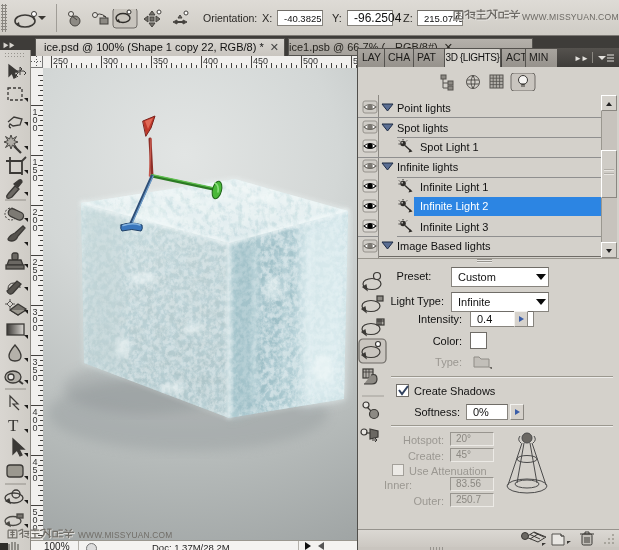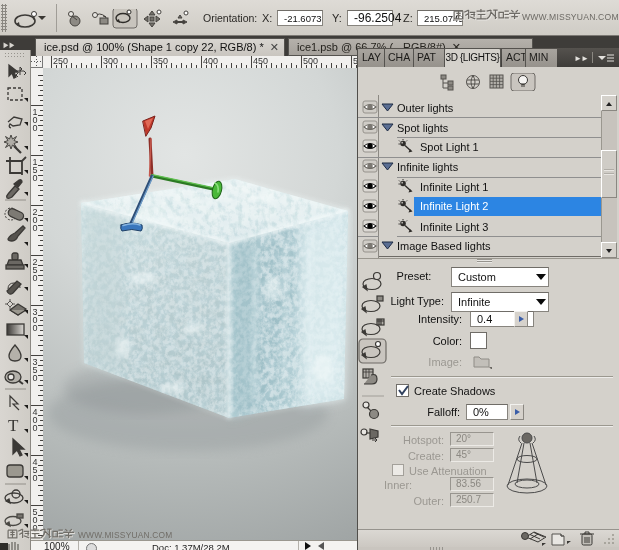--- a/index.html
+++ b/index.html
@@ -49,29 +49,29 @@
       <circle cx="17" cy="3" r="2" fill="#fff"></circle>
     </g>
  <g transform="translate(104,0)" stroke="#45423e" fill="#75726c">
       <path d="M3 13 l4 -2 v4 z M17 13 l-4 -2 v4 z M10 6 l2 3 h-4 z"></path>
       <path d="M5 13 h10" stroke-width="2"></path>
       <circle cx="16" cy="4" r="2" fill="#fff"></circle>
     </g>
 </svg>
 <div class="lbl" style="left:203px;top:12px;color:#2a2825;font-size:10.5px">Orientation:</div>
 <div class="lbl" style="left:262px;top:12px;color:#2a2825">X:</div>
-<div class="fld" style="left:277px;top:10px;width:46px;height:16px;line-height:15px;font-size:9.5px">-21.6073</div>
+<div class="fld" style="left:277px;top:10px;width:46px;height:16px;line-height:15px;font-size:9.5px">-40.3825</div>
 <div class="lbl" style="left:332px;top:12px;color:#2a2825">Y:</div>
 <div class="fld" style="left:347px;top:10px;width:46px;height:16px;line-height:15px;font-size:12px">-96.2504</div>
 <div class="lbl" style="left:403px;top:12px;color:#2a2825">Z:</div>
 <div class="fld" style="left:417px;top:10px;width:46px;height:16px;line-height:15px;font-size:9.5px">215.0749</div>
 
 <div class="abs" style="left:0;top:36px;width:619px;height:20px;background:#3e3c39"></div>
 <div class="abs" style="left:2px;top:41px;color:#d8d5d0;font-size:8px;letter-spacing:-2px;transform:scaleY(1.2)">►►</div>
-<div class="abs" style="left:288px;top:38px;width:245px;height:18px;background:linear-gradient(#b5b1ab,#a5a19b);border:1px solid #55534f;color:#26241f;font-size:11px;line-height:16px;padding-left:8px;white-space:nowrap;overflow:hidden">ice1.psb @ 66.7% (-, RGB/8#) &nbsp;✕</div>
+<div class="abs" style="left:288px;top:38px;width:245px;height:18px;background:linear-gradient(#b5b1ab,#a5a19b);border:1px solid #55534f;color:#26241f;font-size:11px;line-height:16px;padding-left:0;white-space:nowrap;overflow:hidden">ice1.psb @ 66.7% (-, RGB/8#) &nbsp;✕</div>
 <div class="abs" style="left:35px;top:38px;width:250px;height:18px;background:linear-gradient(#d8d5d0,#c9c5bf);border:1px solid #55534f;border-bottom:none;color:#111;font-size:11px;line-height:16px;padding-left:8px;white-space:nowrap">ice.psd @ 100% (Shape 1 copy 22, RGB/8) *&nbsp;&nbsp;<span style="color:#444">✕</span></div>
 
 <div class="abs" id="toolbar" style="left:0;top:50px;width:31px;height:500px;background:linear-gradient(90deg,#d9d6d1,#cfccc6);border-right:1px solid #8a8781"></div>
 <div class="abs" style="left:4px;top:52px;width:22px;height:6px;background-image:radial-gradient(circle,#97948e 0.8px,transparent 1px);background-size:3px 3px"></div>
 <svg class="abs" style="left:0;top:58px" width="31" height="492" viewBox="0 0 31 492" fill="none" stroke="#3b3936" stroke-width="1.3">
 
  <g transform="translate(0,5)">
       <path d="M9 2 l0 11 l3 -3 l2 5 l2 -1 l-2 -5 l4 0 z" fill="#3b3936"></path>
       <path d="M20 8 m0 -4 l2 2 l-2 2 m-2 2 l-2 2 l2 2 m6 -6 l2 2 l-2 2 M16 8 h8 M20 4 v8" stroke-width="1"></path>
     </g>
@@ -538,21 +538,21 @@
       <circle cx="12" cy="7" r="4.5" fill="#f4f3f1" stroke="#3a3835"></circle>
       <path d="M10 11 h4 M10 13 h4" stroke="#3a3835"></path>
     </g>
 </svg>
 
 <div class="abs" id="list" style="left:358px;top:95px;width:261px;height:163px;background:#d4d1cb"></div>
 <div class="abs" style="left:378px;top:95px;width:1px;height:163px;background:#8c8983"></div>
 
 <div class="abs" style="left:414px;top:197px;width:188px;height:19px;background:#2c85e3"></div>
 
-<div class="lbl" style="left:397px;top:102px">Outer lights</div>
+<div class="lbl" style="left:397px;top:102px">Point lights</div>
 <div class="lbl" style="left:397px;top:122px">Spot lights</div>
 <div class="lbl" style="left:420px;top:141px">Spot Light 1</div>
 <div class="lbl" style="left:397px;top:161px">Infinite lights</div>
 <div class="lbl" style="left:420px;top:181px">Infinite Light 1</div>
 <div class="lbl" style="left:420px;top:200px;color:#fff;font-weight:normal">Infinite Light 2</div>
 <div class="lbl" style="left:420px;top:221px">Infinite Light 3</div>
 <div class="lbl" style="left:397px;top:240px">Image Based lights</div>
 
 <svg class="abs" style="left:381px;top:102px" width="14" height="160">
  <g fill="#5a6e93" stroke="#1f2c45" stroke-width="1">
@@ -700,32 +700,32 @@
 <div class="fld" style="left:451px;top:267px;width:98px;height:20px;line-height:18px">Custom</div>
 <div class="abs" style="left:536px;top:274px;border-top:6px solid #0a0a0a;border-left:5.5px solid transparent;border-right:5.5px solid transparent"></div>
 <div class="lbl" style="left:380px;top:295px;width:64px;text-align:right">Light Type:</div>
 <div class="fld" style="left:451px;top:292px;width:98px;height:20px;line-height:18px">Infinite</div>
 <div class="abs" style="left:536px;top:299px;border-top:6px solid #0a0a0a;border-left:5.5px solid transparent;border-right:5.5px solid transparent"></div>
 <div class="lbl" style="left:400px;top:313px;width:62px;text-align:right">Intensity:</div>
 <div class="fld" style="left:470px;top:311px;width:64px;height:16px;line-height:14px">0.4</div>
 <div class="spin" style="left:514px;top:311px;height:16px"></div>
 <div class="lbl" style="left:400px;top:335px;width:62px;text-align:right">Color:</div>
 <div class="abs" style="left:470px;top:332px;width:17px;height:17px;background:#fff;border:1px solid #6f6c67"></div>
-<div class="glbl" style="left:400px;top:356px;width:62px;text-align:right">Image:</div>
+<div class="glbl" style="left:400px;top:356px;width:62px;text-align:right">Type:</div>
 <svg class="abs" style="left:473px;top:354px" width="20" height="15">
     <path d="M1 3 h5 l2 2 h8 v8 h-15z" fill="#c2bfb9" stroke="#8f8c86"></path>
     <path d="M16 13 l3 3 v-3z" fill="#6b6863"></path>
   </svg>
 <div class="sep" style="left:391px;top:376px;width:222px"></div>
 <div class="abs" style="left:396px;top:384px;width:13px;height:13px;background:#fff;border:1px solid #716e69"></div>
 <svg class="abs" style="left:397px;top:384px" width="13" height="13">
     <path d="M2 6 l3 4 l6 -8" stroke="#30415e" stroke-width="2" fill="none"></path>
   </svg>
 <div class="lbl" style="left:414px;top:385px">Create Shadows</div>
-<div class="lbl" style="left:398px;top:406px;width:62px;text-align:right">Falloff:</div>
+<div class="lbl" style="left:398px;top:406px;width:62px;text-align:right">Softness:</div>
 <div class="fld" style="left:466px;top:404px;width:42px;height:16px;line-height:14px">0%</div>
 <div class="spin" style="left:510px;top:404px;height:16px"></div>
 <div class="sep" style="left:391px;top:425px;width:222px"></div>
 <div class="glbl" style="left:384px;top:434px;width:60px;text-align:right">Hotspot:</div>
 <div class="gfld" style="left:450px;top:432px;width:44px;height:14px;line-height:12px">20°</div>
 <div class="glbl" style="left:384px;top:450px;width:60px;text-align:right">Create:</div>
 <div class="gfld" style="left:450px;top:448px;width:44px;height:14px;line-height:12px">45°</div>
 <div class="abs" style="left:392px;top:464px;width:12px;height:12px;background:#eceae6;border:1px solid #a3a09a"></div>
 <div class="glbl" style="left:409px;top:465px">Use Attenuation</div>
 <div class="glbl" style="left:384px;top:479px;width:60px;">Inner:</div>

